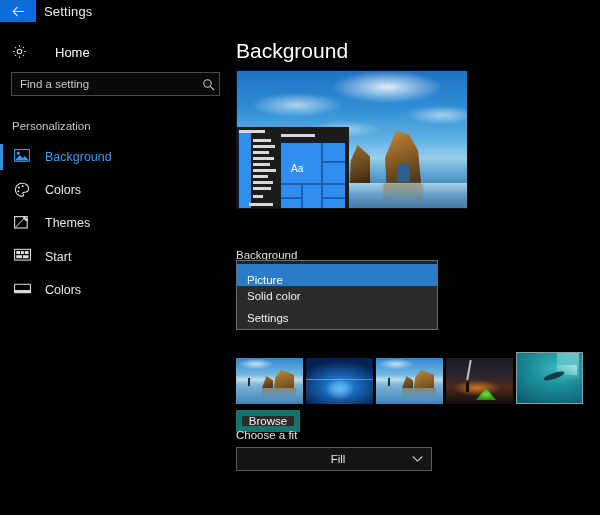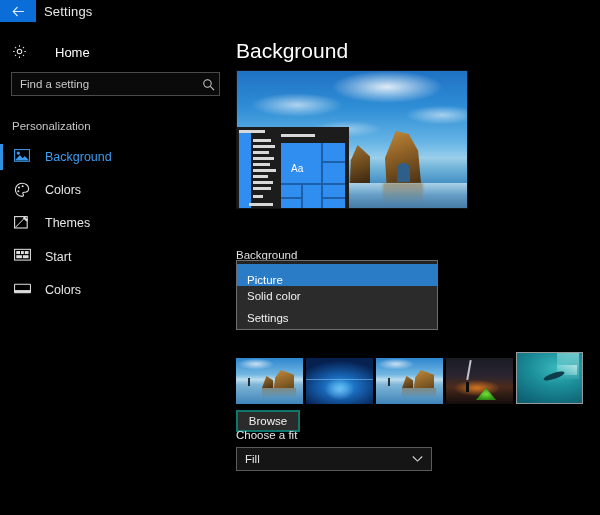--- a/index.html
+++ b/index.html
@@ -260,21 +260,21 @@
     margin-left: 8px;
     font-size: 11.5px;
     color: #e9e9e9;
   }
   .combo .chev {
     position: absolute;
     right: 8px; top: 50%;
     transform: translateY(-50%);
     display: flex;
   }
-  #fit-combo { top: 425px; }
+  #fit-combo { top: 425px; justify-content: center; }
 
   
   .dropdown-open {
     position: absolute;
     left: 8px; top: 238px;
     width: 202px;
     background: #2b2b2b;
     border: 1px solid #6d6d6d;
     z-index: 40;
     box-shadow: 0 2px 6px rgba(0,0,0,.6);
@@ -397,21 +397,21 @@
     position:absolute; left: 40px; top: 12px; width: 20px; height: 10px;
     background: linear-gradient(220deg, rgba(230,255,255,.6), rgba(230,255,255,0));
   }
 
   
   .browse-btn {
     position: absolute;
     left: 8px; top: 388px;
     width: 64px; height: 22px;
     background: #2b2b2b;
-    border: 2px solid #0f766e;
+    border: 6px solid #0f766e;
     color: #f2f2f2;
     font-size: 11.5px;
     font-family: "Liberation Sans", sans-serif;
     cursor: pointer;
     display: flex;
     align-items: center;
     justify-content: center;
   }
 </style>
 </head>

